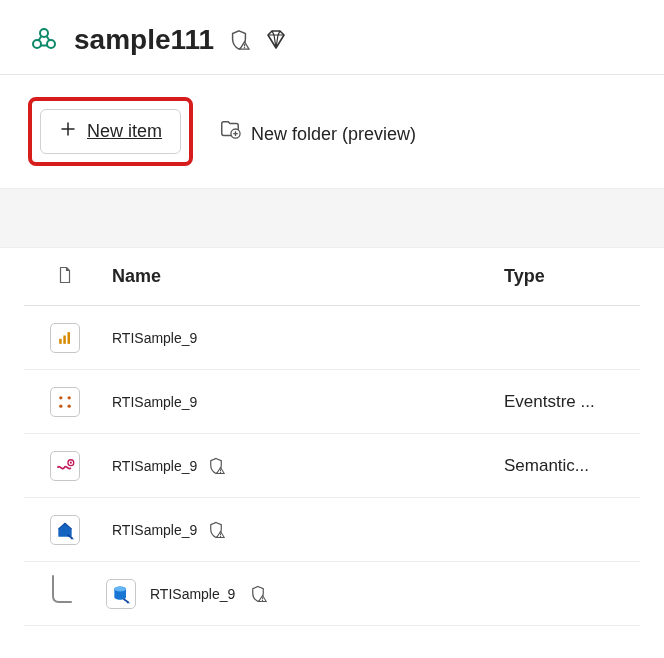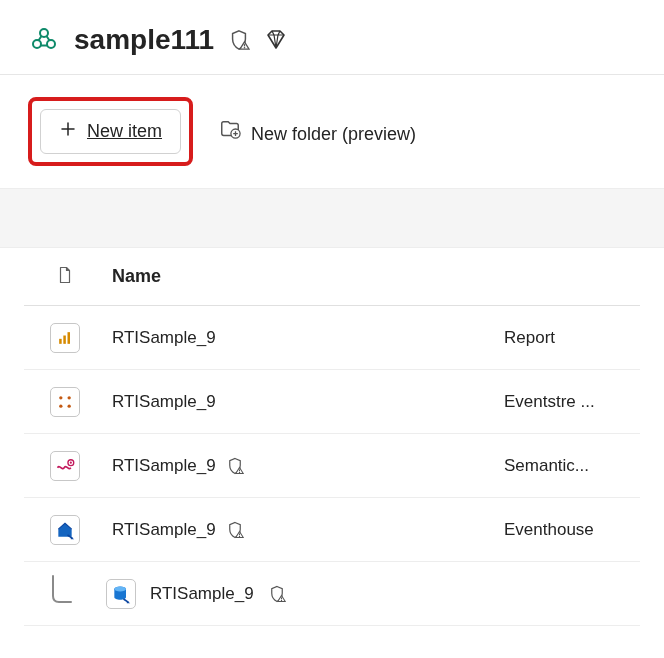--- a/index.html
+++ b/index.html
@@ -95,21 +95,21 @@
     width: 70px;
     display: flex;
     justify-content: center;
     align-items: center;
   }
   .col-name {
     flex: 1 1 auto;
     display: flex;
     align-items: center;
     gap: 10px;
-    font-size: 17px;
+    font-size: 14px;
     color: #242424;
     min-width: 0;
   }
   .col-type {
     width: 130px;
     font-size: 17px;
     color: #242424;
     white-space: nowrap;
     overflow: hidden;
     text-overflow: ellipsis;
@@ -204,36 +204,36 @@
 
   <div class="row header-row">
     <div class="col-icon">
       <span>
         <svg width="18" height="22" viewBox="0 0 24 24">
             <path d="M6 2 H14 L18 6 V22 H6 Z M14 2 V6 H18" fill="none" stroke="#616161" stroke-width="1.6" stroke-linejoin="round"></path>
           </svg>
       </span>
     </div>
     <div class="col-name hname">Name</div>
+    <div class="col-type htype">Type</div>
   </div>
 
   <div class="row">
     <div class="col-icon">
       <span class="item-icon-frame">
         <svg width="20" height="20" viewBox="0 0 24 24">
             <rect x="5" y="13" width="3" height="6" fill="#d68a00"></rect>
             <rect x="10" y="9" width="3" height="10" fill="#d68a00"></rect>
             <rect x="15" y="5" width="3" height="14" fill="#d68a00"></rect>
           </svg>
       </span>
     </div>
     <div class="col-name">
       <span class="name-text">RTISample_9</span>
     </div>
-    <div class="col-type">Report</div>
   </div>
 
   <div class="row">
     <div class="col-icon">
       <span class="item-icon-frame">
         <svg width="20" height="20" viewBox="0 0 24 24">
           <circle cx="7" cy="7" r="2" fill="#c45a13"></circle>
             <circle cx="17" cy="7" r="2" fill="#c45a13"></circle>
           <circle cx="7" cy="17" r="2" fill="#c45a13"></circle>
             <circle cx="17" cy="17" r="2" fill="#c45a13"></circle>
@@ -285,21 +285,20 @@
       <span class="name-text">RTISample_9</span>
       <span class="small-shield">
         <svg width="18" height="18" viewBox="0 0 24 24">
           <path d="M12 2 L19 5 V11 C19 16 16 20 12 22 C8 20 5 16 5 11 V5 Z" fill="none" stroke="#555" stroke-width="1.6"></path>
           <path d="M18 14 L23 22 L13 22 Z" fill="#fff" stroke="#555" stroke-width="1.4"></path>
           <line x1="18" y1="16.5" x2="18" y2="19" stroke="#555" stroke-width="1.4"></line>
             <circle cx="18" cy="20.5" r="0.9" fill="#555"></circle>
         </svg>
       </span>
     </div>
-    <div class="col-type">Eventhouse</div>
   </div>
 
   <div class="row child">
     <div class="child-connector">
       <svg width="40" height="40" viewBox="0 0 40 40">
         <path d="M14 2 V22 Q14 28 20 28 H32" fill="none" stroke="#8a8a8a" stroke-width="2" stroke-linecap="round"></path>
       </svg>
     </div>
     <div class="col-name">
       <div class="sub-icon-wrap">

